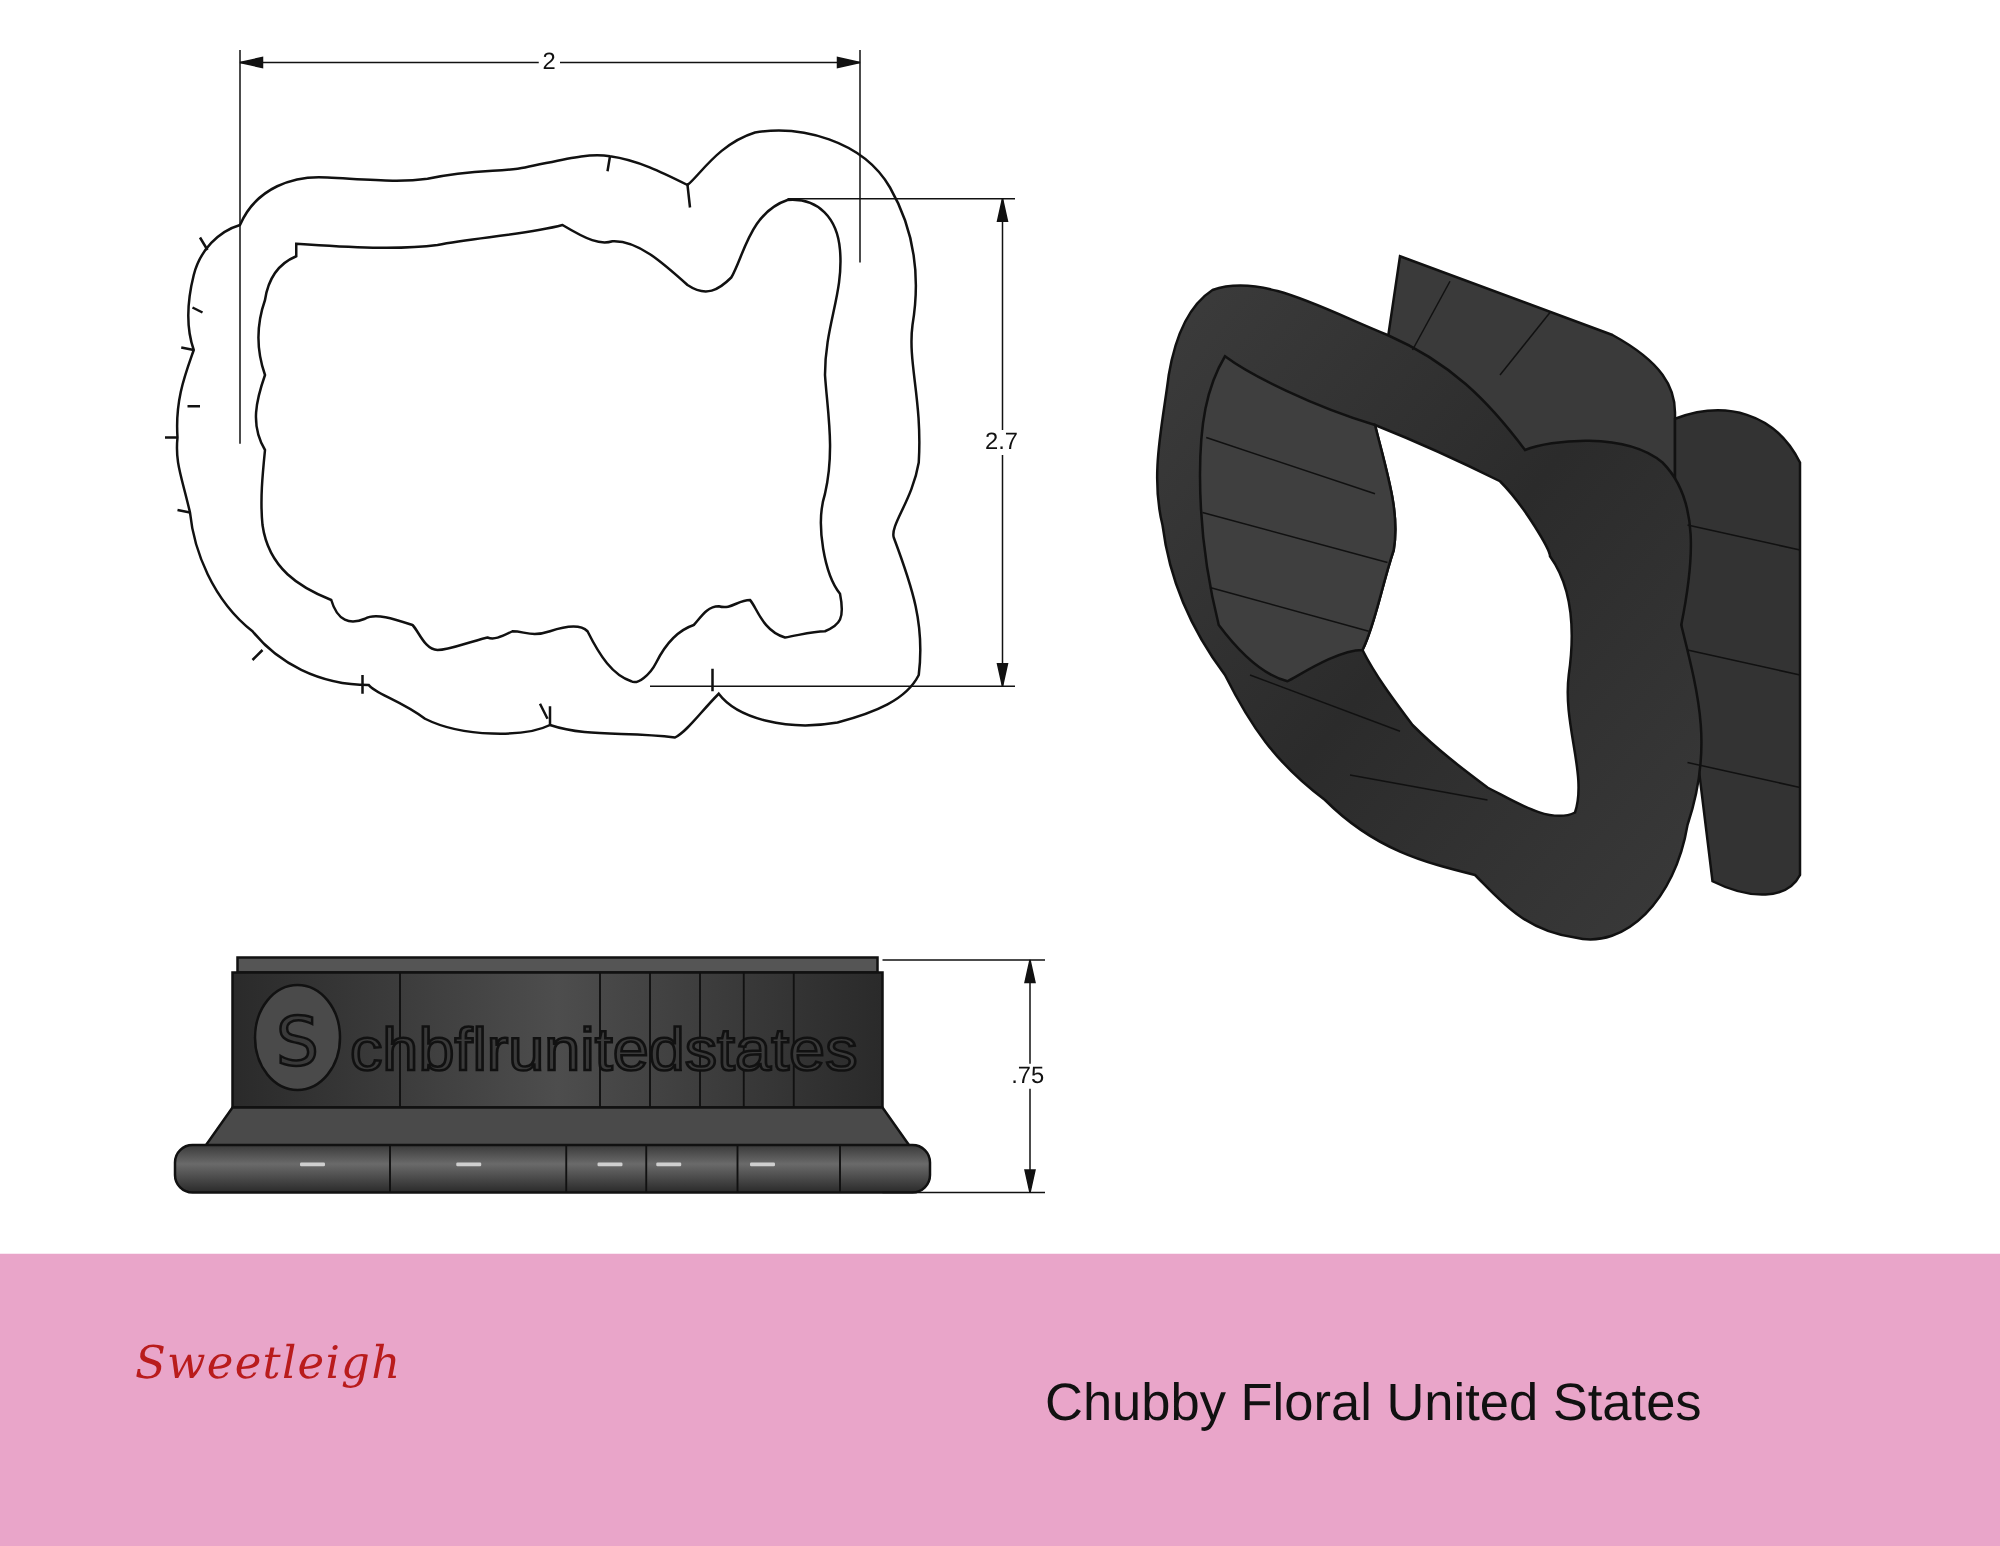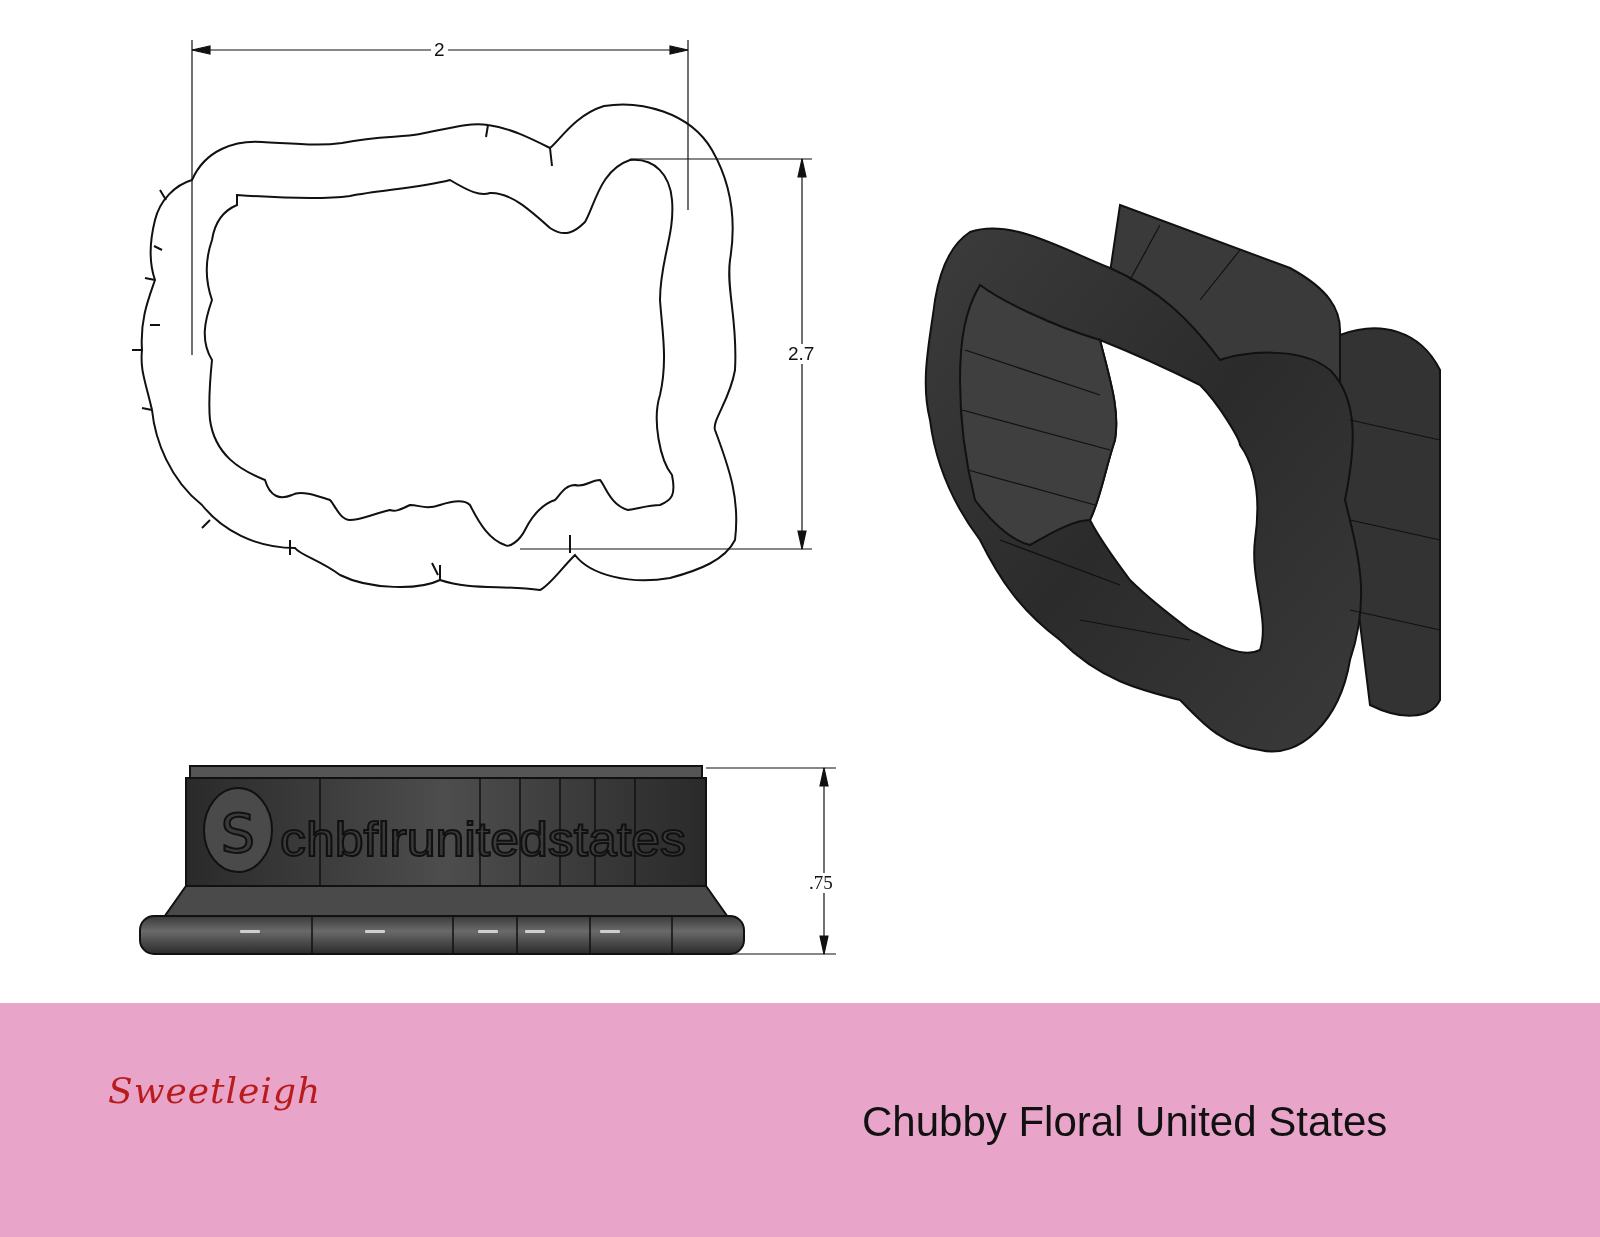--- a/index.html
+++ b/index.html
@@ -1,21 +1,21 @@
 <!DOCTYPE html>
 <html><head>
 <meta charset="utf-8">
 <style>
   html, body { margin: 0; padding: 0; }
   body { width: 1600px; height: 1237px; background: #ffffff; position: relative; overflow: hidden; font-family: "Liberation Sans", sans-serif; }
   .drawing { position: absolute; left: 0; top: 0; width: 1600px; height: 1003px; }
   .dim-label { position: absolute; font-family: "Liberation Sans", sans-serif; font-size: 19px; color: #111; background: #fff; padding: 0 3px; line-height: 20px; }
   .footer { position: absolute; left: 0; top: 1003px; width: 1600px; height: 234px; background: #e9a5c9; }
   .brand { position: absolute; left: 108px; top: 1070px; font-family: "DejaVu Serif", serif; font-style: italic; font-size: 36px; color: #b91c1c; letter-spacing: 1px; }
-  .title { position: absolute; left: 862px; top: 1098px; font-family: "Liberation Sans", sans-serif; font-size: 42px; color: #111111; }
+  .title { position: absolute; left: 836px; top: 1098px; font-family: "Liberation Sans", sans-serif; font-size: 42px; color: #111111; }
 </style>
 </head>
 <body>
 
 <div class="drawing">
   <svg width="1600" height="1003" viewBox="0 0 1600 1003" xmlns="http://www.w3.org/2000/svg">
     <defs>
       <linearGradient id="bodyGrad" x1="0" x2="1" y1="0" y2="0">
         <stop offset="0" stop-color="#2a2a2a"></stop>
         <stop offset="0.5" stop-color="#4d4d4d"></stop>
@@ -117,18 +117,18 @@
         <path d="M1350,520 L1440,540"></path>
         <path d="M1350,610 L1440,630"></path>
         <path d="M1160,225 L1130,280"></path>
         <path d="M1240,250 L1200,300"></path>
       </g>
     </g>
   </svg>
 
   <span class="dim-label" style="left:431px; top:40px;">2</span>
   <span class="dim-label" style="left:785px; top:344px;">2.7</span>
-  <span class="dim-label" style="left:806px; top:873px;font-family:Liberation Serif, serif;">.75</span>
+  <span class="dim-label" style="left:806px; top:851px;">.75</span>
 </div>
 
 <div class="footer"></div>
 <div class="brand">Sweetleigh</div>
 <div class="title">Chubby Floral United States</div>
 
 </body></html>

